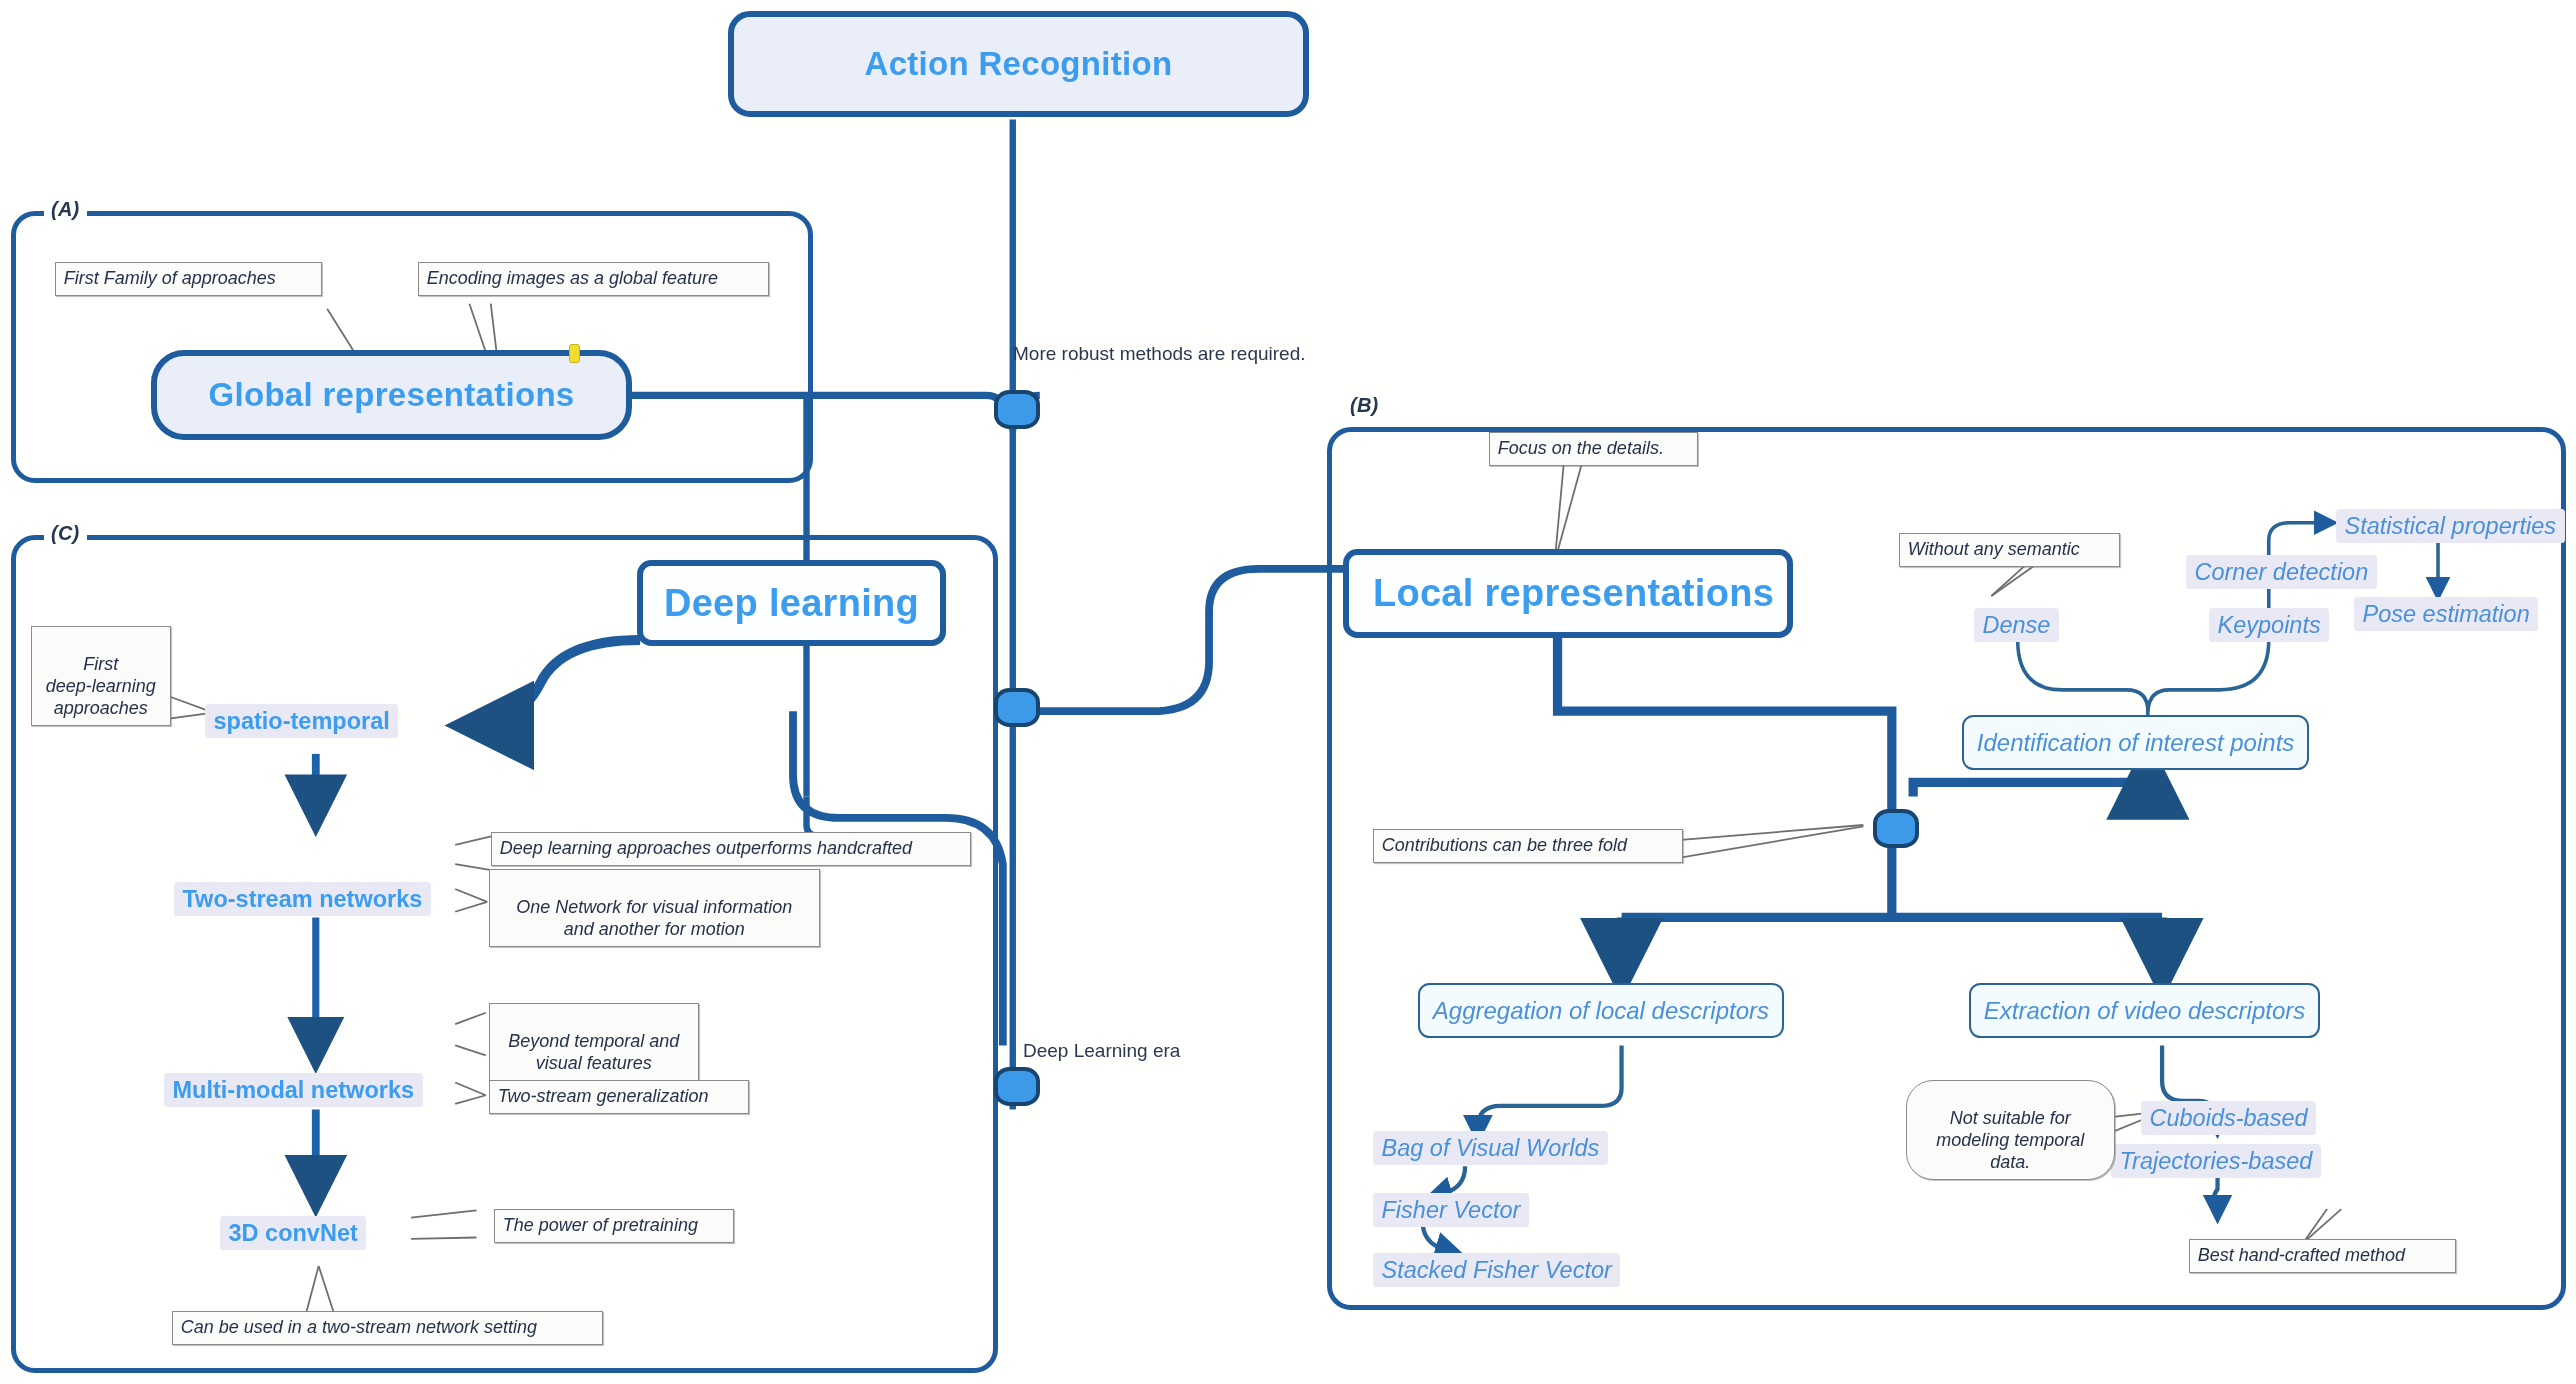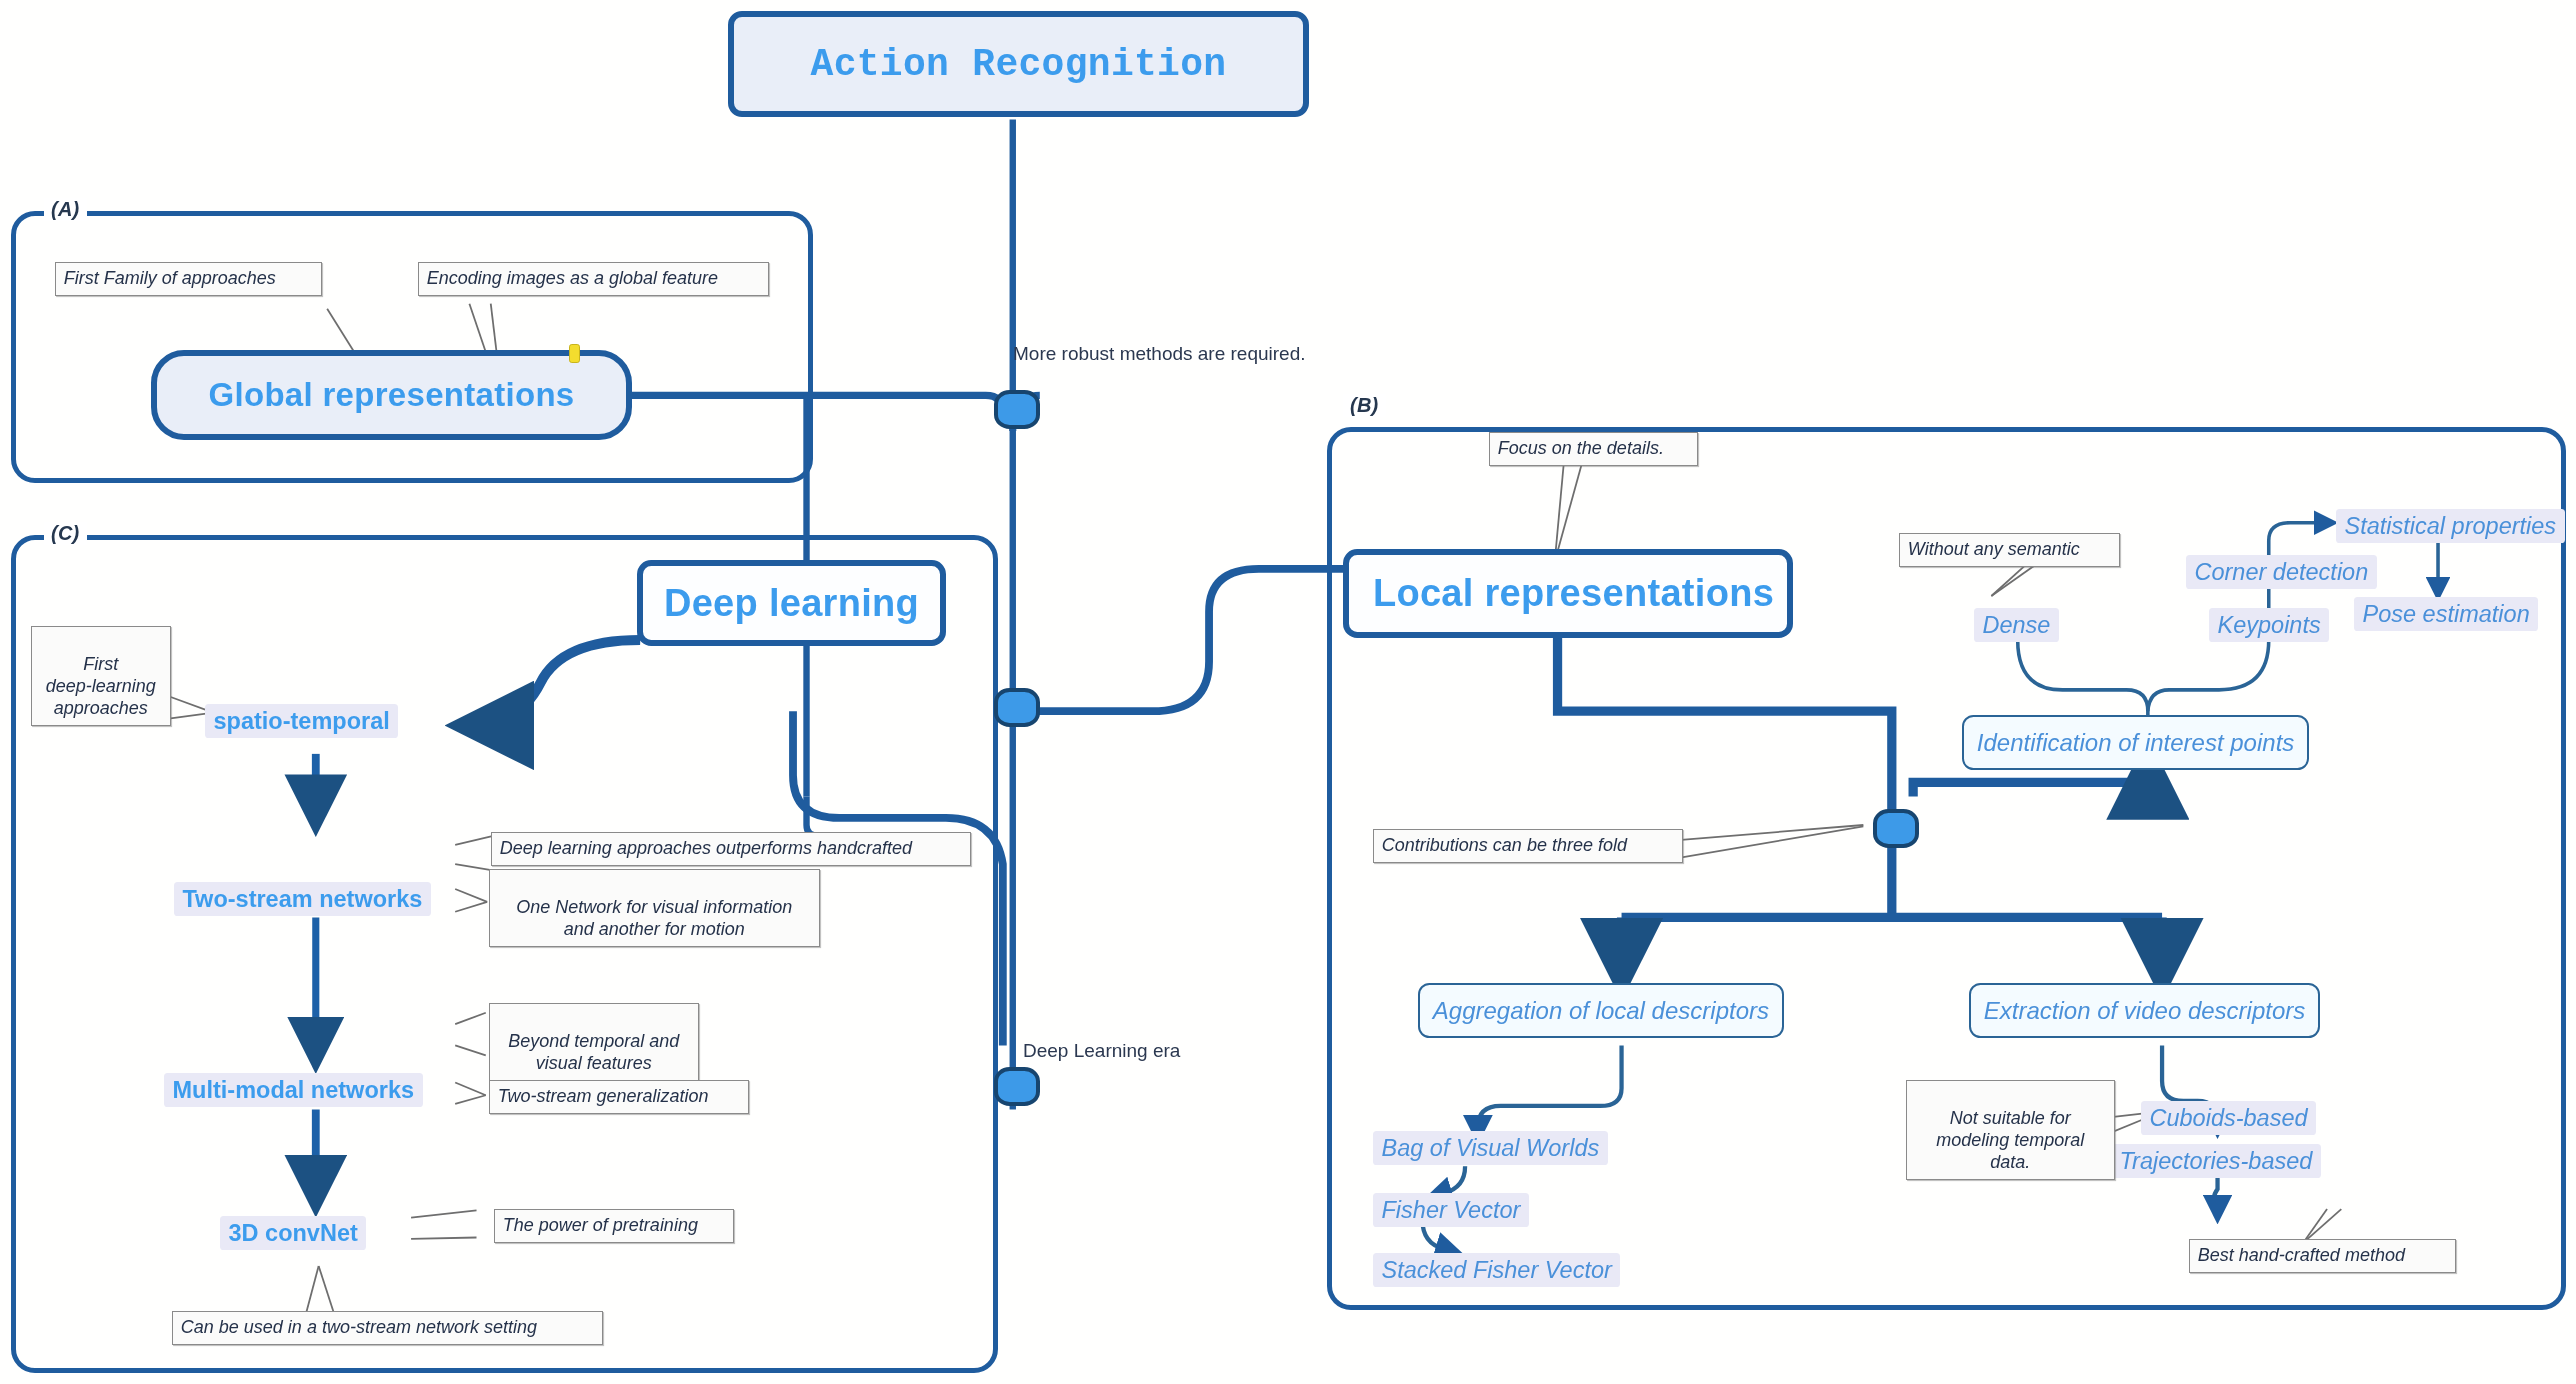--- a/index.html
+++ b/index.html
@@ -9,21 +9,21 @@
 
   
   .section-frame{position:absolute;border:5px solid #1f5c9e;border-radius:24px;background:transparent;}
   .section-tag{position:absolute;font-style:italic;font-weight:bold;font-size:20px;color:#26384f;
                background:#ffffff;padding:0 7.1px;z-index:6;letter-spacing:0.2px;}
 
   
   .node-major{position:absolute;display:flex;align-items:center;justify-content:center;
        border:6.4px solid #1f5c9e;background:#e9eef8;color:#3c9ced;
        font-weight:bold;letter-spacing:0.3px;text-align:center;z-index:5;}
-  .node-root{border-radius:14px;font-size:38px;font-family:Liberation Mono, monospace;}
+  .node-root{border-radius:22px;font-size:33px;}
   .node-pill{border-radius:33px;font-size:33px;}
   .node-rect{border-radius:14.2px;font-size:38px;background:#fdfeff;}
 
   
   .node-hl{position:absolute;color:#3c9ced;background:#e9e9f6;font-weight:bold;
            font-size:23.5px;padding:3.6px 8.5px;border-radius:3.6px;white-space:nowrap;z-index:5;}
   .node-hl.ital{font-style:italic;font-weight:normal;color:#4a90d9;}
 
   
   .node-thin{position:absolute;display:flex;align-items:center;justify-content:center;
@@ -279,21 +279,21 @@
     <span>Fisher Vector</span>
   </div>
   <div class="node-hl ital" style="left:1373px;top:1253px;">
     <span>Stacked Fisher Vector</span>
   </div>
 
   <div class="node-thin" style="left:1969px;top:983px;height:51px;">
     <span>Extraction of video descriptors</span>
   </div>
 
-  <div class="note ctr" style="left:1906px;top:1080px;width:191px;white-space:pre-line;">
+  <div class="note ctr" style="left:1906px;top:1080px;width:191px;white-space:pre-line;border-radius:27px;">
     <span>Not suitable for
 modeling temporal
 data.</span>
   </div>
 
   <div class="node-hl ital" style="left:2141px;top:1101px;">
     <span>Cuboids-based</span>
   </div>
   <div class="node-hl ital" style="left:2111px;top:1144px;">
     <span>Trajectories-based</span>

